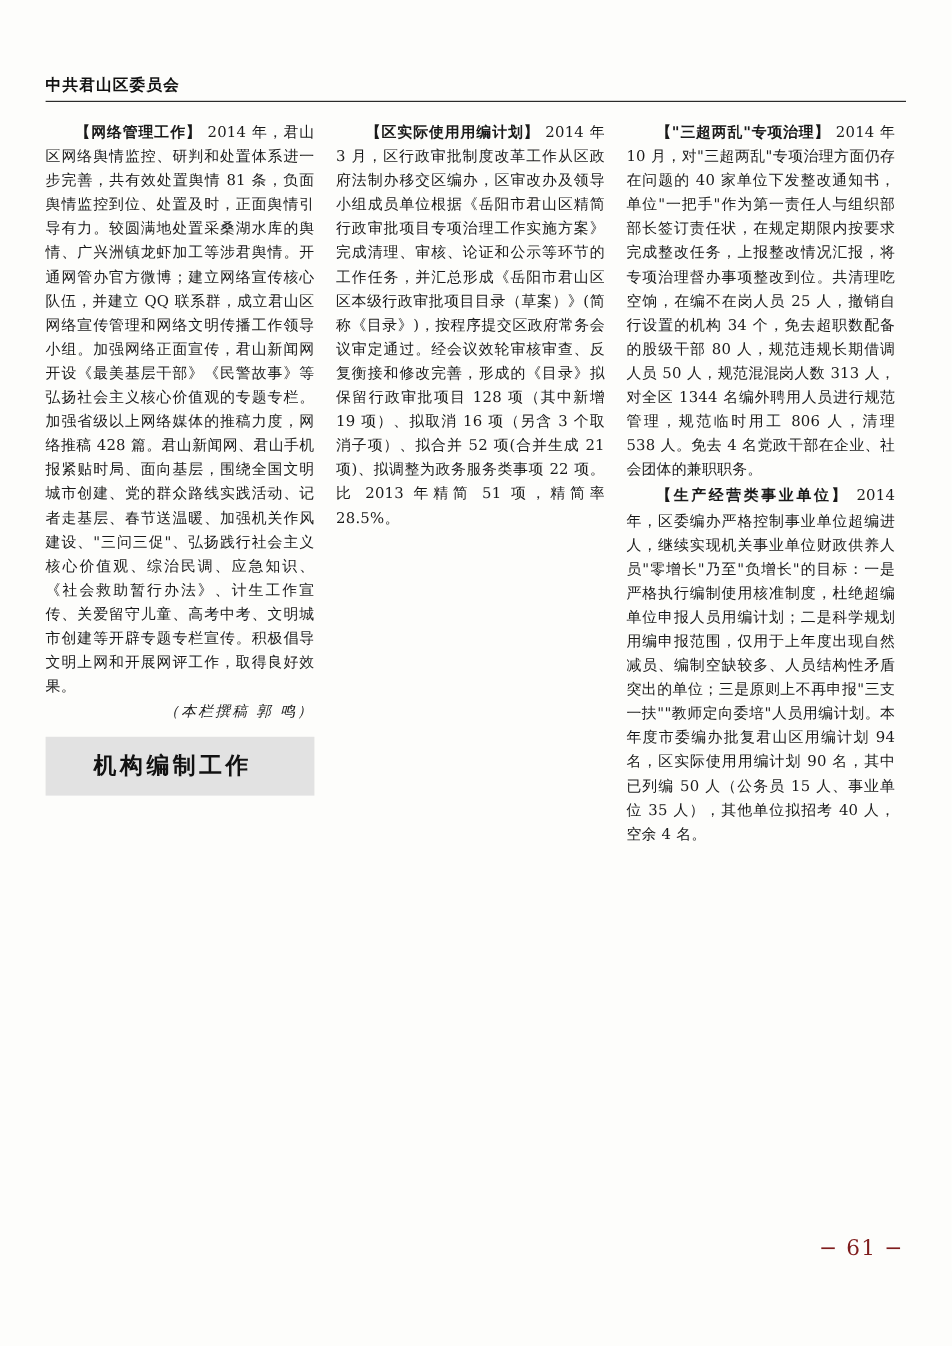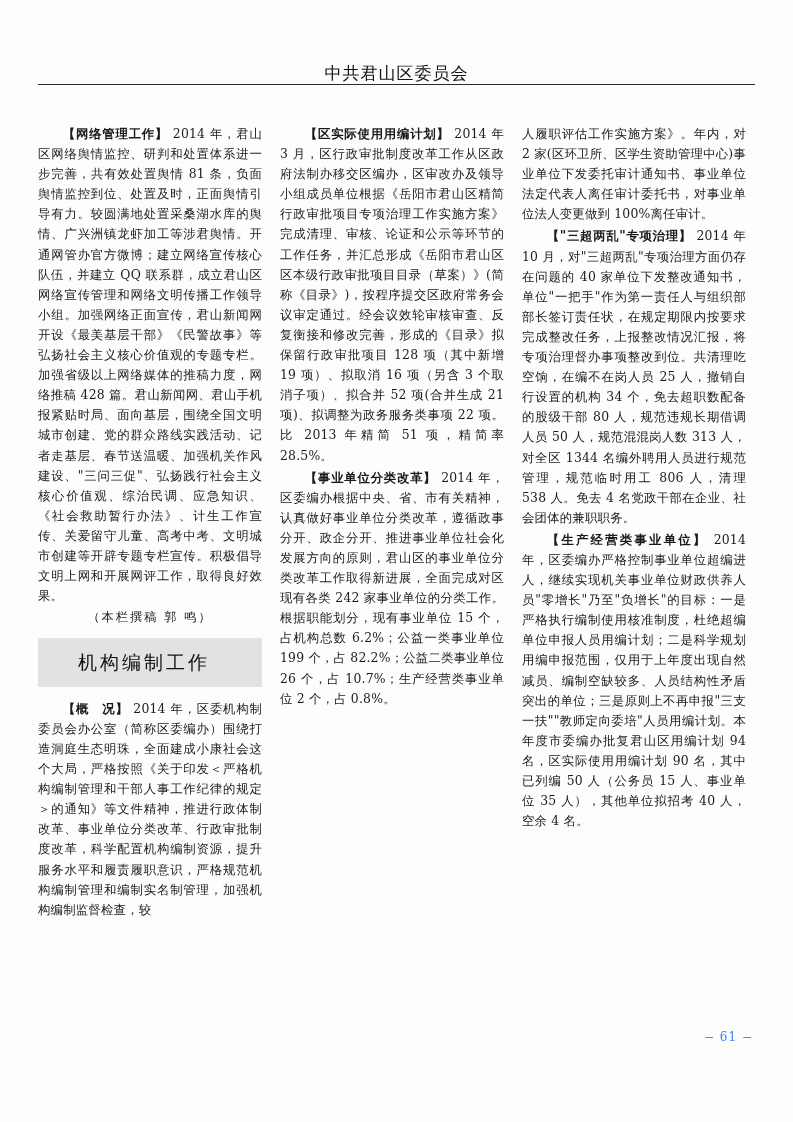--- a/index.html
+++ b/index.html
@@ -20,109 +20,106 @@
     left: 0; top: 0;
     width: 793px;
     height: 1122px;
     background: #fdfdfb;
   }
   .header {
     position: absolute;
     left: 38px;
     top: 62px;
     width: 717px;
-    text-align: center;
-    font-size: 17px;
+    text-align: left;
+    font-size: 13px;
     letter-spacing: 1px;
     color: #111;
     font-family: "DejaVu Sans", "Liberation Sans", sans-serif;
-    font-weight: normal;
+    font-weight: bold;
   }
   .header-rule {
     position: absolute;
     left: 38px;
     top: 84px;
     width: 717px;
     height: 1px;
     background: #2b2b2b;
   }
   .columns {
     position: absolute;
     left: 38px;
     top: 100px;
     width: 717px;
     height: 960px;
     display: flex;
     gap: 18px;
-    margin-top: 24px;
   }
   .col {
     width: 224px;
     font-size: 12.4px;
     line-height: 1.62;
     text-align: justify;
   }
   p.para {
     margin: 0 0 2px 0;
     text-indent: 2em;
     letter-spacing: 0.2px;
   }
   p.para.noindent {
     text-indent: 0;
   }
   .lead {
     font-weight: bold;
   }
   .sign {
     margin: 2px 0 6px 0;
-    text-align: center;
+    text-align: right;
     letter-spacing: 2px;
     font-size: 12.2px;
+    font-style: italic;
   }
   .section-title {
     margin: 10px 0 12px 0;
     background: #e2e2e2;
     text-align: center;
     font-family: "DejaVu Sans", "Liberation Sans", sans-serif;
-    font-weight: normal;
+    font-weight: bold;
     font-size: 19px;
     letter-spacing: 3px;
     padding: 9px 12px 9px 0;
     color: #111;
   }
   .pagenum {
     position: absolute;
     right: 40px;
     top: 1030px;
-    font-size: 12px;
+    font-size: 18px;
     letter-spacing: 1px;
-    color: #3b82f6;
+    color: #7f1d1d;
     font-family: "DejaVu Serif", "Liberation Serif", serif;
   }
 </style>
 </head>
 <body>
 
 <div class="page">
 
   <div class="header">中共君山区委员会</div>
   <div class="header-rule"></div>
 
   <div class="columns">
     <div class="col">
         <p class="para"><span class="lead">【网络管理工作】</span> <span>2014 年，君山区网络舆情监控、研判和处置体系进一步完善，共有效处置舆情 81 条，负面舆情监控到位、处置及时，正面舆情引导有力。较圆满地处置采桑湖水库的舆情、广兴洲镇龙虾加工等涉君舆情。开通网管办官方微博；建立网络宣传核心队伍，并建立 QQ 联系群，成立君山区网络宣传管理和网络文明传播工作领导小组。加强网络正面宣传，君山新闻网开设《最美基层干部》《民警故事》等弘扬社会主义核心价值观的专题专栏。加强省级以上网络媒体的推稿力度，网络推稿 428 篇。君山新闻网、君山手机报紧贴时局、面向基层，围绕全国文明城市创建、党的群众路线实践活动、记者走基层、春节送温暖、加强机关作风建设、"三问三促"、弘扬践行社会主义核心价值观、综治民调、应急知识、《社会救助暂行办法》、计生工作宣传、关爱留守儿童、高考中考、文明城市创建等开辟专题专栏宣传。积极倡导文明上网和开展网评工作，取得良好效果。</span></p>
         <div class="sign">（本栏撰稿 郭 鸣）</div>
         <div class="section-title">机构编制工作</div>
-        <p class="para"><span class="lead">【概　况】</span> <span>2014 年，区委机构制委员会办公室（简称区委编办）围绕打造洞庭生态明珠，全面建成小康社会这个大局，严格按照《关于印发＜严格机构编制管理和干部人事工作纪律的规定＞的通知》等文件精神，推进行政体制改革、事业单位分类改革、行政审批制度改革，科学配置机构编制资源，提升服务水平和履责履职意识，严格规范机构编制管理和编制实名制管理，加强机构编制监督检查，较</span></p>
       </div>
     <div class="col">
         <p class="para"><span class="lead">【区实际使用用编计划】</span> <span>2014 年 3 月，区行政审批制度改革工作从区政府法制办移交区编办，区审改办及领导小组成员单位根据《岳阳市君山区精简行政审批项目专项治理工作实施方案》完成清理、审核、论证和公示等环节的工作任务，并汇总形成《岳阳市君山区区本级行政审批项目目录（草案）》(简称《目录》)，按程序提交区政府常务会议审定通过。经会议效轮审核审查、反复衡接和修改完善，形成的《目录》拟保留行政审批项目 128 项（其中新增 19 项）、拟取消 16 项（另含 3 个取消子项）、拟合并 52 项(合并生成 21 项)、拟调整为政务服务类事项 22 项。比 2013 年精简 51 项，精简率 28.5%。</span></p>
-        <p class="para"><span class="lead">【事业单位分类改革】</span> <span>2014 年，区委编办根据中央、省、市有关精神，认真做好事业单位分类改革，遵循政事分开、政企分开、推进事业单位社会化发展方向的原则，君山区的事业单位分类改革工作取得新进展，全面完成对区现有各类 242 家事业单位的分类工作。根据职能划分，现有事业单位 15 个，占机构总数 6.2%；公益一类事业单位 199 个，占 82.2%；公益二类事业单位 26 个，占 10.7%；生产经营类事业单位 2 个，占 0.8%。</span></p>
       </div>
     <div class="col">
-        <p class="para noindent"><span>人履职评估工作实施方案》。年内，对 2 家(区环卫所、区学生资助管理中心)事业单位下发委托审计通知书、事业单位法定代表人离任审计委托书，对事业单位法人变更做到 100%离任审计。</span></p>
         <p class="para"><span class="lead">【"三超两乱"专项治理】</span> <span>2014 年 10 月，对"三超两乱"专项治理方面仍存在问题的 40 家单位下发整改通知书，单位"一把手"作为第一责任人与组织部部长签订责任状，在规定期限内按要求完成整改任务，上报整改情况汇报，将专项治理督办事项整改到位。共清理吃空饷，在编不在岗人员 25 人，撤销自行设置的机构 34 个，免去超职数配备的股级干部 80 人，规范违规长期借调人员 50 人，规范混混岗人数 313 人，对全区 1344 名编外聘用人员进行规范管理，规范临时用工 806 人，清理 538 人。免去 4 名党政干部在企业、社会团体的兼职职务。</span></p>
         <p class="para"><span class="lead">【生产经营类事业单位】</span> <span>2014 年，区委编办严格控制事业单位超编进人，继续实现机关事业单位财政供养人员"零增长"乃至"负增长"的目标：一是严格执行编制使用核准制度，杜绝超编单位申报人员用编计划；二是科学规划用编申报范围，仅用于上年度出现自然减员、编制空缺较多、人员结构性矛盾突出的单位；三是原则上不再申报"三支一扶""教师定向委培"人员用编计划。本年度市委编办批复君山区用编计划 94 名，区实际使用用编计划 90 名，其中已列编 50 人（公务员 15 人、事业单位 35 人），其他单位拟招考 40 人，空余 4 名。</span></p>
       </div>
   </div>
 
   <div class="pagenum">− 61 −</div>
 </div>
 
 </body></html>

